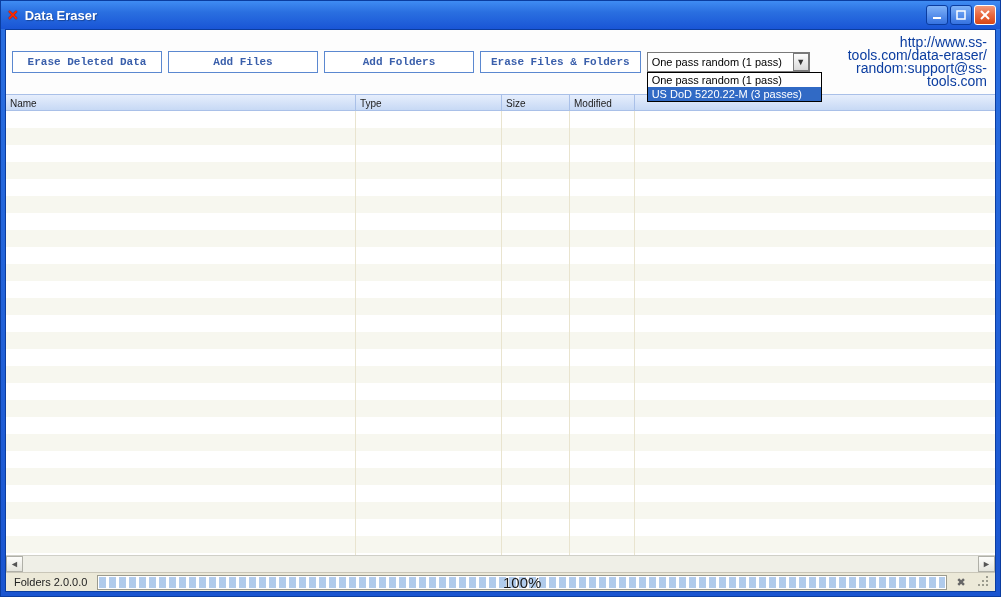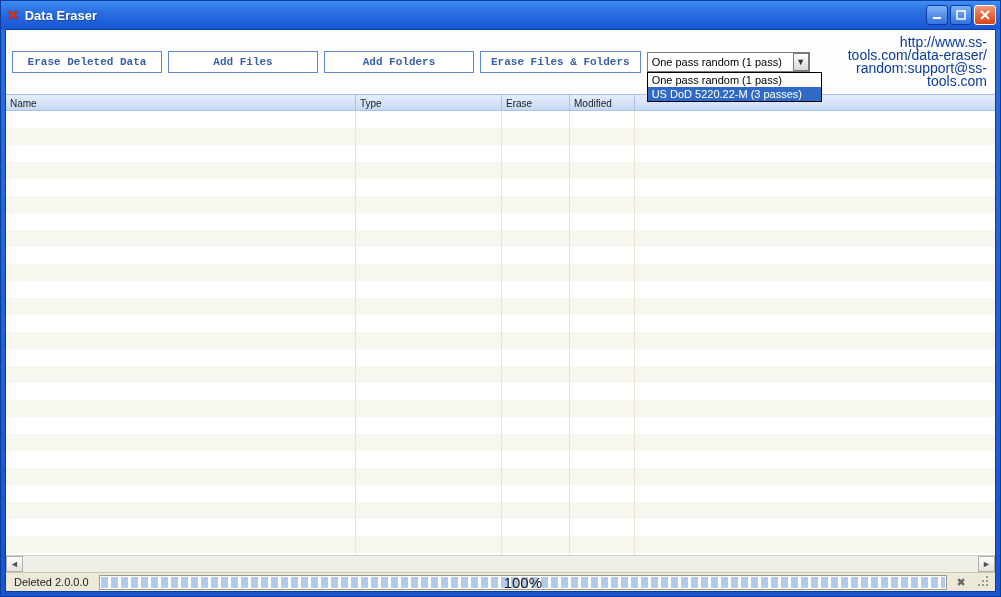--- a/index.html
+++ b/index.html
@@ -203,42 +203,42 @@
 
       <div class="links">
         <a>http://www.ss-tools.com/data-eraser/</a><br>
         <a>random:support@ss-tools.com</a>
       </div>
     </div>
 
     <div class="colheaders">
       <div class="col name">Name</div>
       <div class="col type">Type</div>
-      <div class="col size">Erase</div>
+      <div class="col size">Size</div>
       <div class="col mod">Modified</div>
       <div class="col rest"></div>
     </div>
 
     <div class="listbody">
       <div class="collines">
         <div class="c1"></div>
           <div class="c2"></div>
           <div class="c3"></div>
           <div class="c4"></div>
       </div>
     </div>
 
     <div class="hscroll">
       <div class="arrow">◄</div>
       <div class="track"></div>
       <div class="arrow">►</div>
     </div>
 
     <div class="statusbar">
-      <div class="version">Deleted 2.0.0.0</div>
+      <div class="version">Folders 2.0.0.0</div>
       <div class="progress">
         <div class="segments"></div>
         <div class="pct">100%</div>
       </div>
       <div class="iconbtn">✖</div>
       <div class="grip"></div>
     </div>
 
   </div>
 </div>

